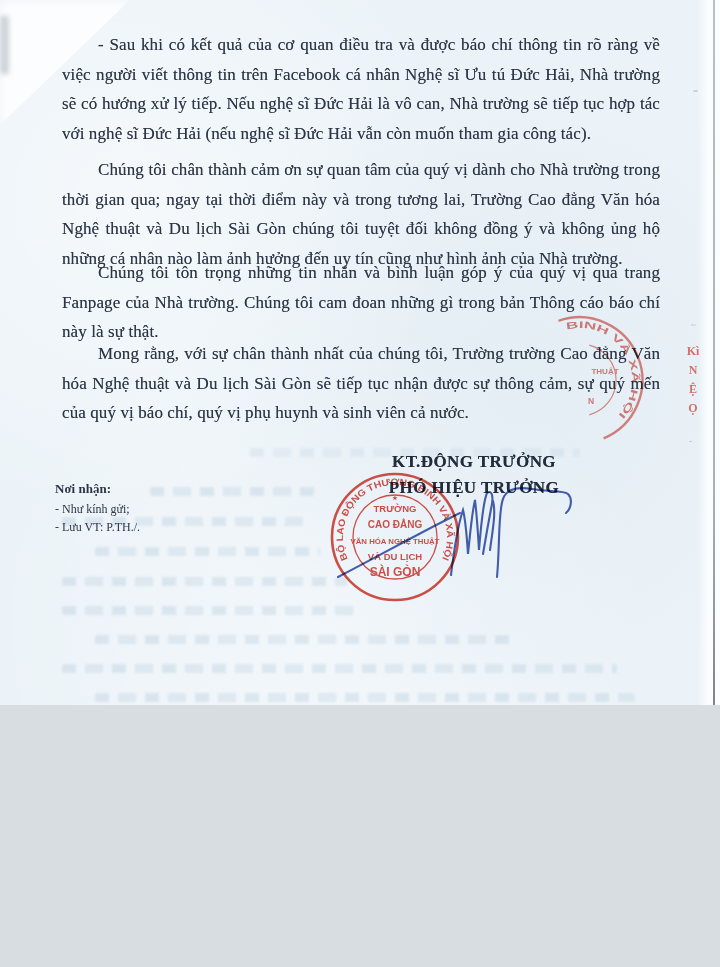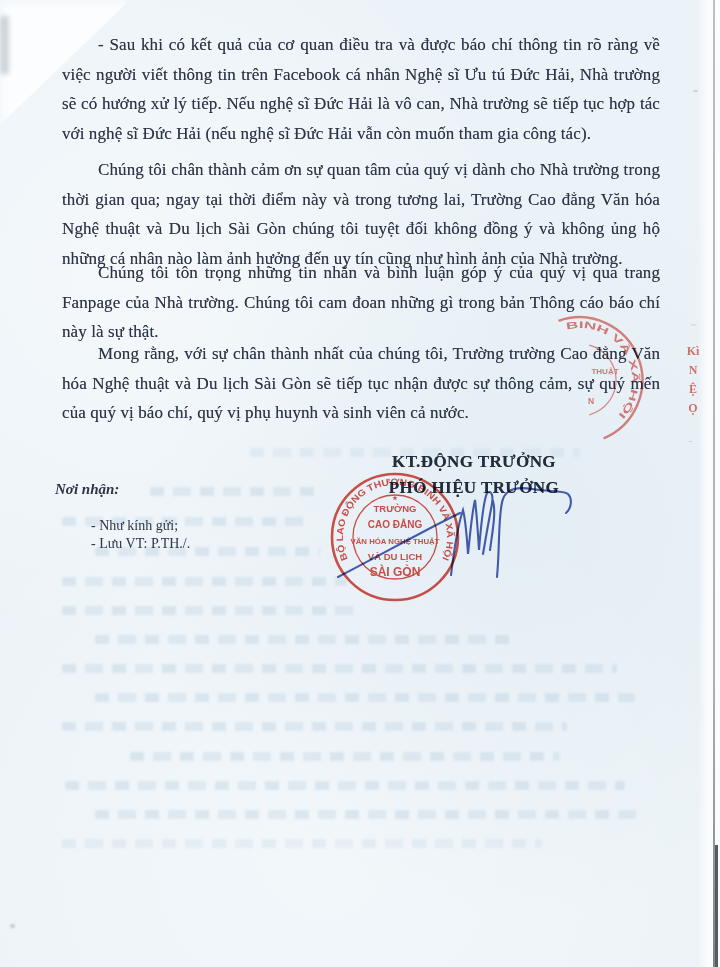--- a/index.html
+++ b/index.html
@@ -1,17 +1,17 @@
 <!DOCTYPE html>
 <html><head>
 <meta charset="utf-8">
 <style>
   html,body{margin:0;padding:0;background:#d8dde2;}
   .page{
-    position:relative;width:720px;height:967px;overflow:hidden;
+    position:relative;width:720px;height:705px;overflow:hidden;
     background-color:#ecf3f8;
     background-image:
       radial-gradient(circle at 18% 28%, rgba(255,255,255,.45), transparent 42%),
       radial-gradient(circle at 72% 55%, rgba(208,224,236,.30), transparent 52%),
       radial-gradient(circle at 45% 88%, rgba(255,255,255,.35), transparent 46%);
     font-family:"Liberation Serif", serif;
   }
   .para{
     position:absolute;left:62px;width:598px;
     font-size:17px;line-height:29.6px;text-align:justify;text-indent:36px;
@@ -24,22 +24,22 @@
     position:absolute;left:368px;width:212px;text-align:center;
     font-weight:bold;font-size:17px;letter-spacing:.4px;color:#222c3c;
     text-shadow:0 0 .5px rgba(34,44,60,.6);
   }
   .signer{
     position:absolute;left:385px;top:575px;width:200px;text-align:center;
     font-weight:bold;font-size:17.5px;color:#222c3c;
     text-shadow:0 0 .5px rgba(34,44,60,.6);
   }
   .recipients{position:absolute;left:55px;top:481px;color:#2c3545;}
-  .recipients .head{font-weight:bold;font-style:italic;font-size:15px;margin-bottom:19px;}
-  .recipients .item{font-size:14px;line-height:17.5px;margin-left:36px;}
+  .recipients .head{font-weight:bold;font-size:13px;margin-bottom:4px;}
+  .recipients .item{font-size:12px;line-height:17.5px;}
   .ghost{
     position:absolute;height:9px;border-radius:2px;
     background:repeating-linear-gradient(90deg, rgba(168,194,213,.55) 0 14px, transparent 14px 23px, rgba(168,194,213,.45) 23px 41px, transparent 41px 50px);
     filter:blur(1.3px);opacity:.55;
   }
   .ghost.light{opacity:.35;}
   .stamp{position:absolute;mix-blend-mode:multiply;opacity:.93;}
   .stamp text{font-family:"Liberation Sans", sans-serif;font-weight:bold;}
   .sig-ink{position:absolute;left:330px;top:480px;mix-blend-mode:multiply;}
   .corner-light{

